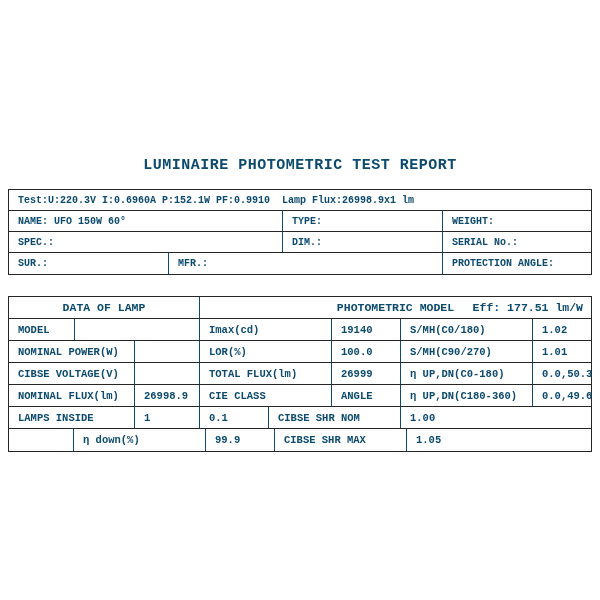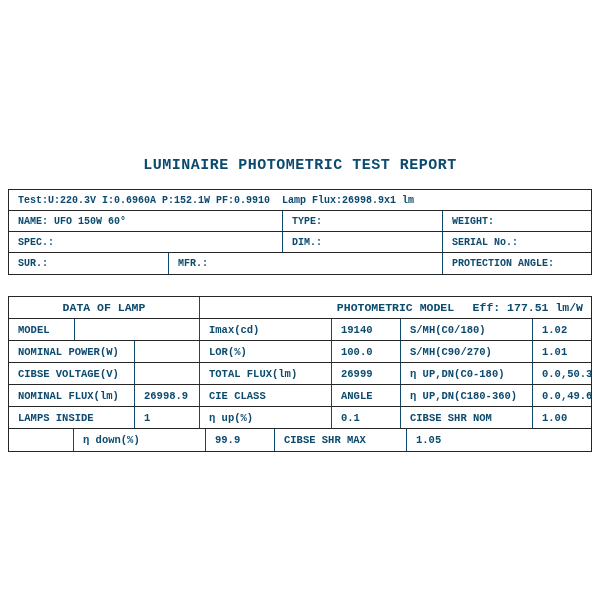--- a/index.html
+++ b/index.html
@@ -137,21 +137,20 @@
       <div class="cell c1">26998.9</div>
       <div class="cell c2">CIE CLASS</div>
       <div class="cell c3">ANGLE</div>
       <div class="cell c4">η UP,DN(C180-360)</div>
       <div class="cell c5">0.0,49.6</div>
     </div>
 
     <div class="row">
       <div class="cell c0">LAMPS INSIDE</div>
       <div class="cell c1">1</div>
-      <div class="cell c2">η up(%)</div>
       <div class="cell c3">0.1</div>
       <div class="cell c4">CIBSE SHR NOM</div>
       <div class="cell c5">1.00</div>
     </div>
 
     <div class="row">
       <div class="cell c1"></div>
       <div class="cell c2">η down(%)</div>
       <div class="cell c3">99.9</div>
       <div class="cell c4">CIBSE SHR MAX</div>

